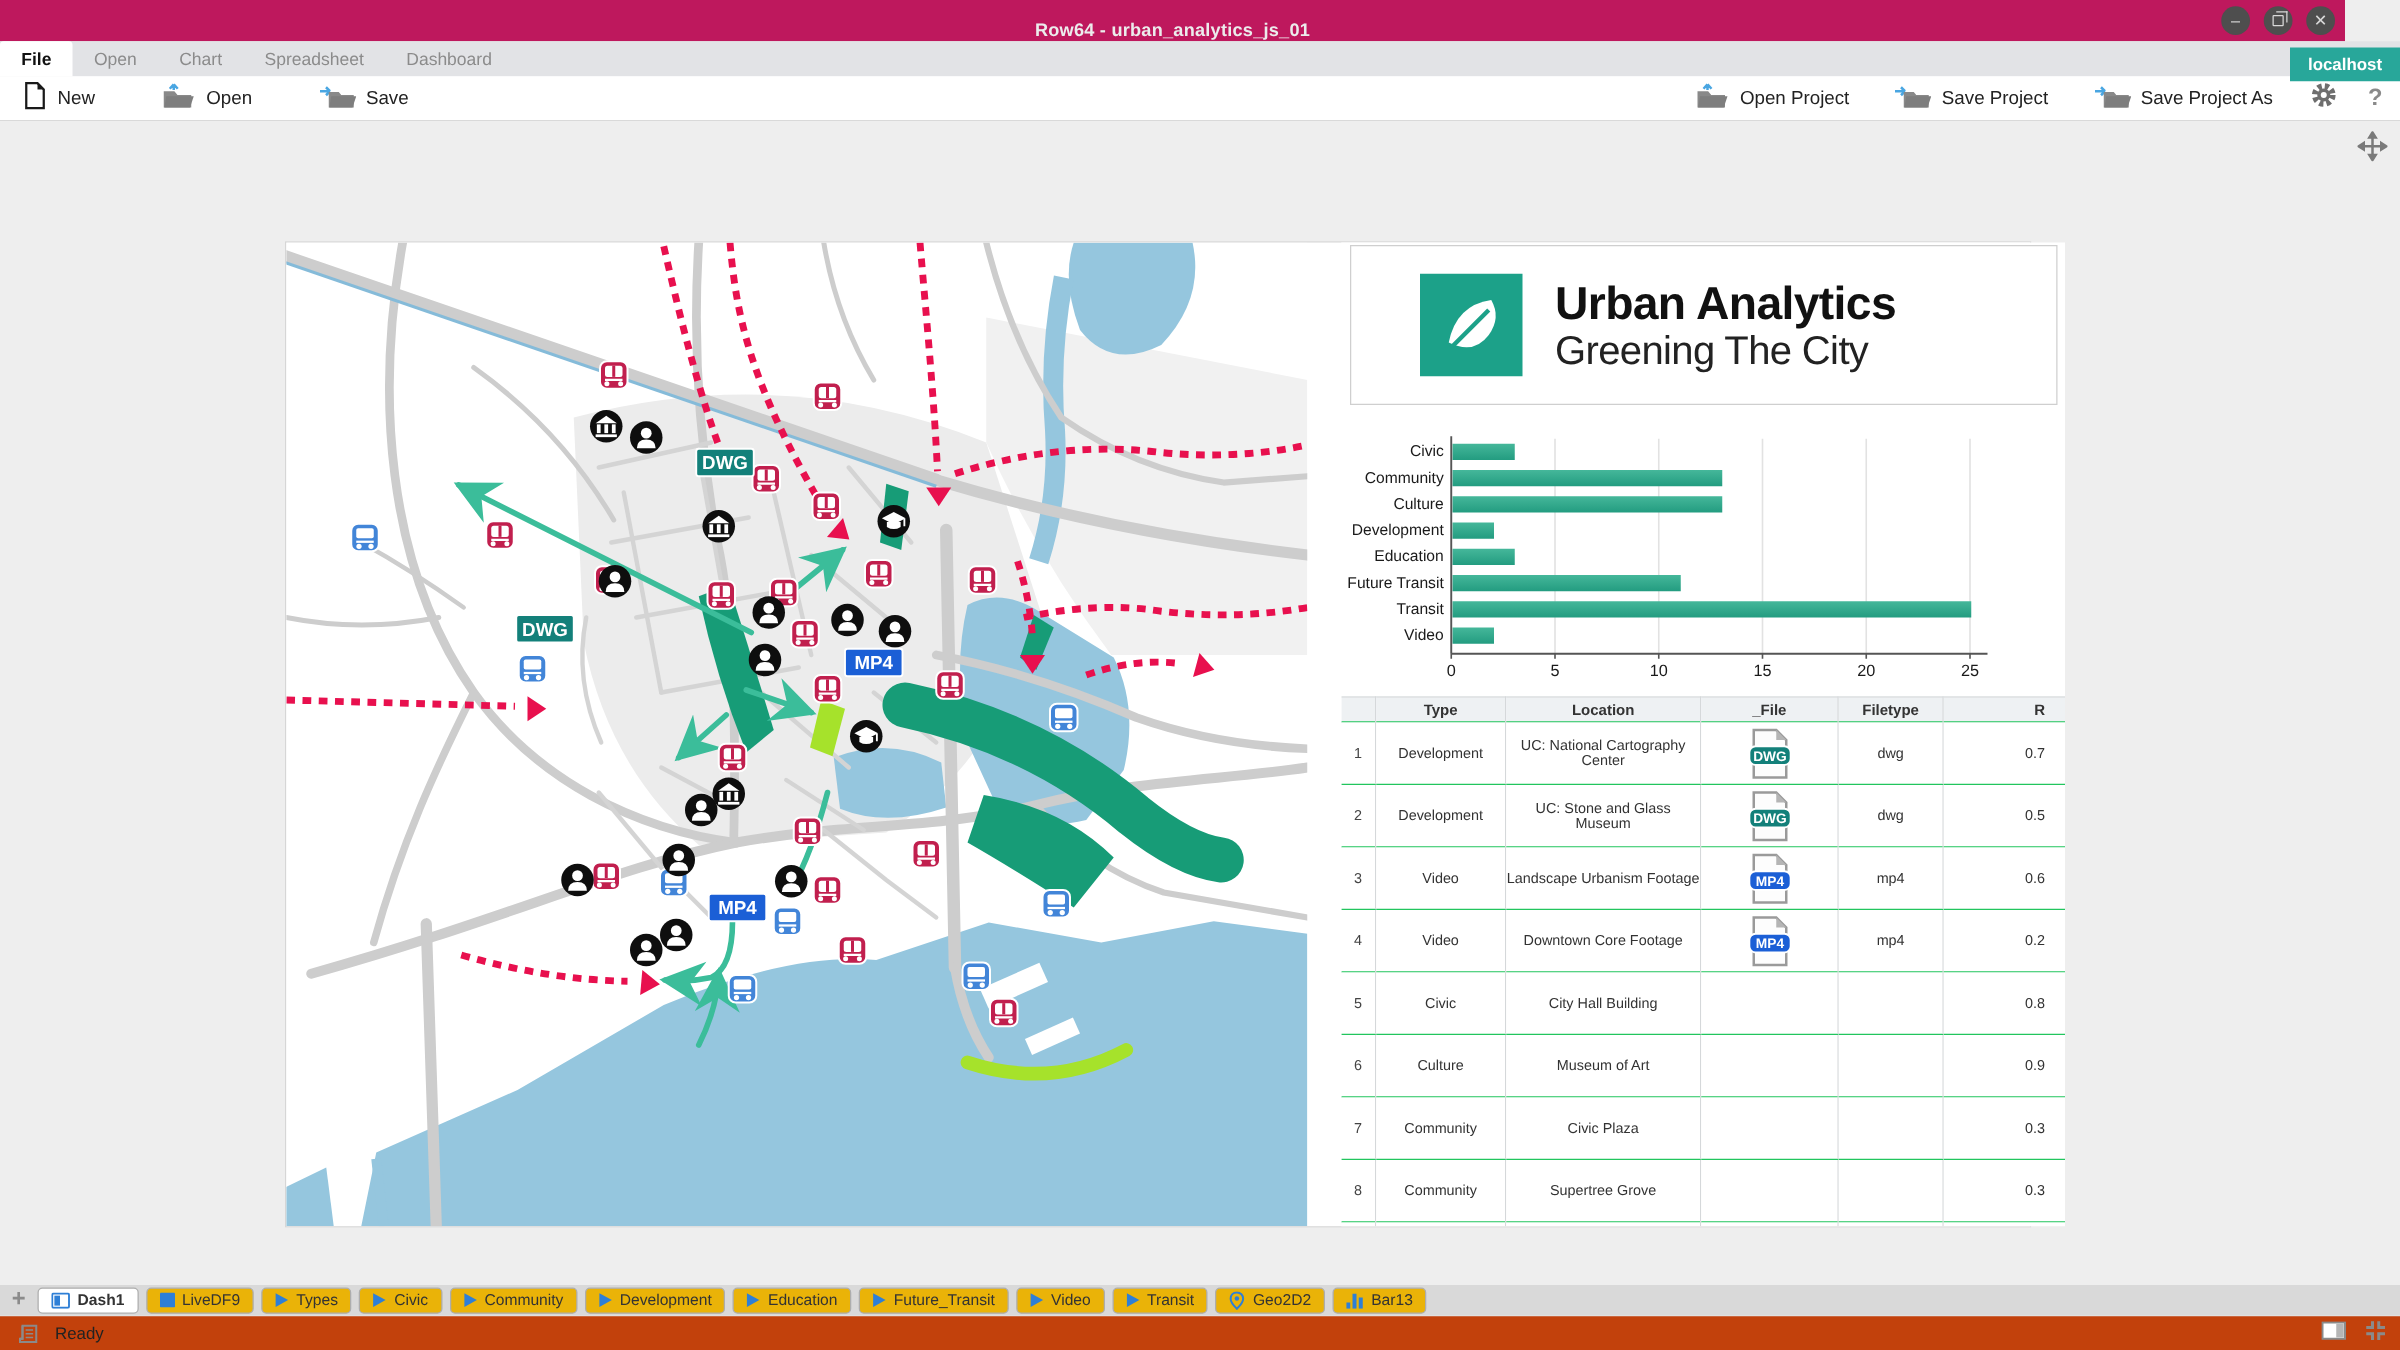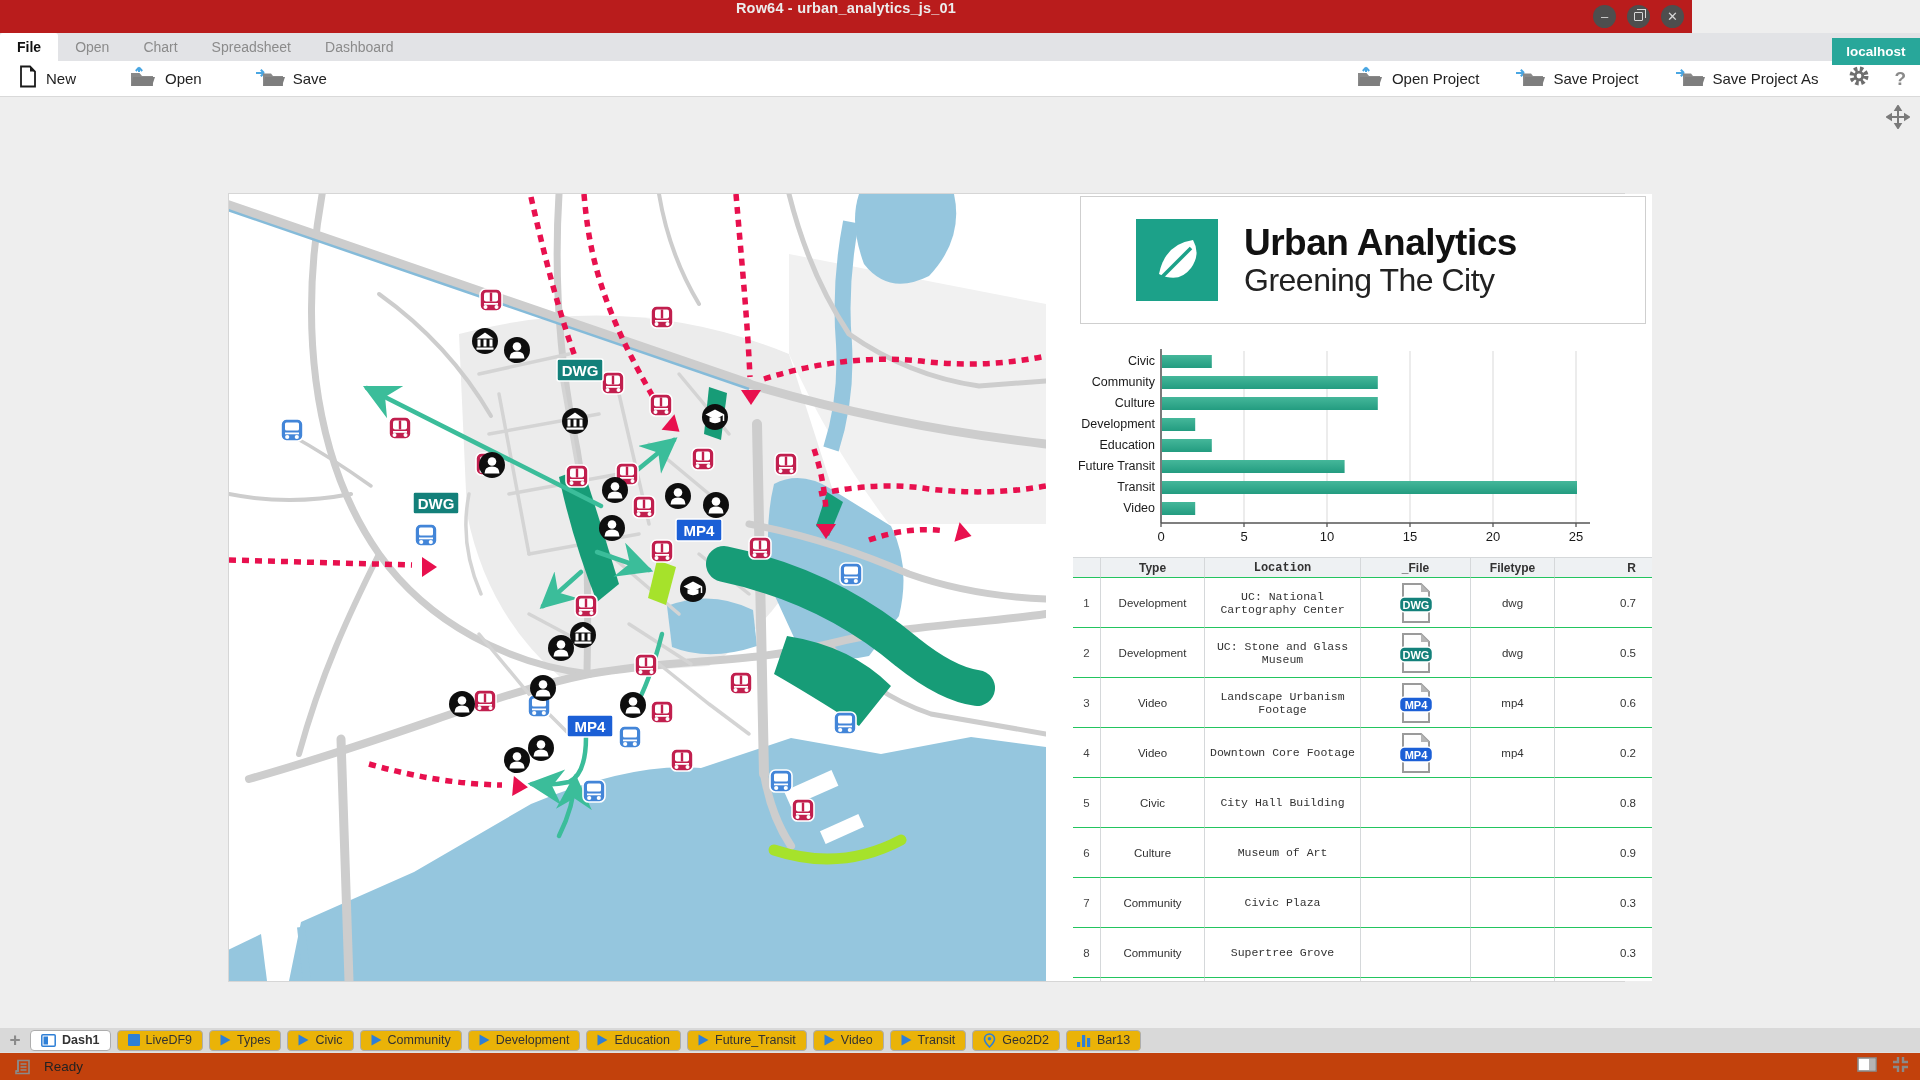--- a/index.html
+++ b/index.html
@@ -1,19 +1,19 @@
 <!DOCTYPE html>
 <html><head>
 <meta charset="utf-8">
 <style>
   * { margin:0; padding:0; box-sizing:border-box; }
   html,body { width:1920px; height:1080px; overflow:hidden; font-family:"Liberation Sans", sans-serif; background:#eee; }
 
   
-  #titlebar { position:absolute; left:0; top:0; width:1692px; height:33px; background:#b91c1c; display:flex; align-items:flex-start; justify-content:center; }
+  #titlebar { position:absolute; left:0; top:0; width:1876px; height:33px; background:#be185d; display:flex; align-items:flex-end; justify-content:center; }
   #titlebar .title { color:#ececec; font-size:14.5px; font-weight:bold; letter-spacing:.2px; }
   .winbtns { position:absolute; right:8px; top:5px; display:flex; gap:11px; }
   .winbtn { width:23px; height:23px; border-radius:50%; background:#4e4e4e; color:#d8d8d8; display:flex; align-items:center; justify-content:center; font-size:13px; cursor:default; }
   .winbtn .restore { width:9px; height:9px; border:1.5px solid #d8d8d8; border-radius:1px; position:relative; background:transparent; }
   .winbtn .restore:before { content:''; position:absolute; left:2px; top:-4px; width:8px; height:8px; border:1.5px solid #d8d8d8; border-left:none; border-bottom:none; }
 
   
   #menubar { position:absolute; left:0; top:33px; width:1920px; height:28px; background:#e2e3e6; display:flex; align-items:stretch; }
   .menu-tab { padding:0 17px; display:flex; align-items:center; font-size:14px; color:#8b8b8b; cursor:default; }
   .menu-tab.active { background:#ffffff; color:#111; font-weight:bold; border-radius:3px 3px 0 0; }
@@ -44,21 +44,21 @@
   #chart-box { position:absolute; left:0; top:147px; width:579px; height:212px; }
 
   
   #table-box { position:absolute; left:0; top:363px; width:579px; height:424px; overflow:hidden; font-size:11.5px; color:#333; }
   .tr { display:flex; width:590px; }
   .td, .th { border-right:1px solid #d5d8da; border-bottom:1px solid #22c55e; display:flex; align-items:center; justify-content:center; text-align:center; background:#fff; overflow:hidden; }
   .tr.head .th { background:#eef1f3; font-weight:bold; font-size:12px; height:21px; border-top:1px solid #d5d8da; }
   .tr.body .td { height:50px; }
   .c0 { width:28px; flex:0 0 28px; color:#444; }
   .c1 { width:104px; flex:0 0 104px; }
-  .c2 { width:156px; flex:0 0 156px;font-family:Liberation Mono, monospace; }
+  .c2 { width:156px; flex:0 0 156px; }
   .c3 { width:110px; flex:0 0 110px; }
   .c4 { width:84px; flex:0 0 84px; }
   .c5 { width:108px; flex:0 0 108px; justify-content:flex-end; padding-right:26px; }
 
   
   #tabbar { position:absolute; left:0; top:1028px; width:1920px; height:24px; background:#d9d9d9; display:flex; align-items:center; gap:6px; padding-left:6px; }
   #add-tab { color:#8b8b8b; font-size:19px; font-weight:bold; width:18px; text-align:center; line-height:18px; }
   .sheet-tab { height:21px; display:flex; align-items:center; gap:6px; padding:0 10px; background:#eab308; border:1px solid #adadad; border-radius:4px; font-size:12.5px; color:#333; cursor:default; }
   .sheet-tab.active { background:#fff; font-weight:bold; }
   .sticon { display:flex; align-items:center; }

